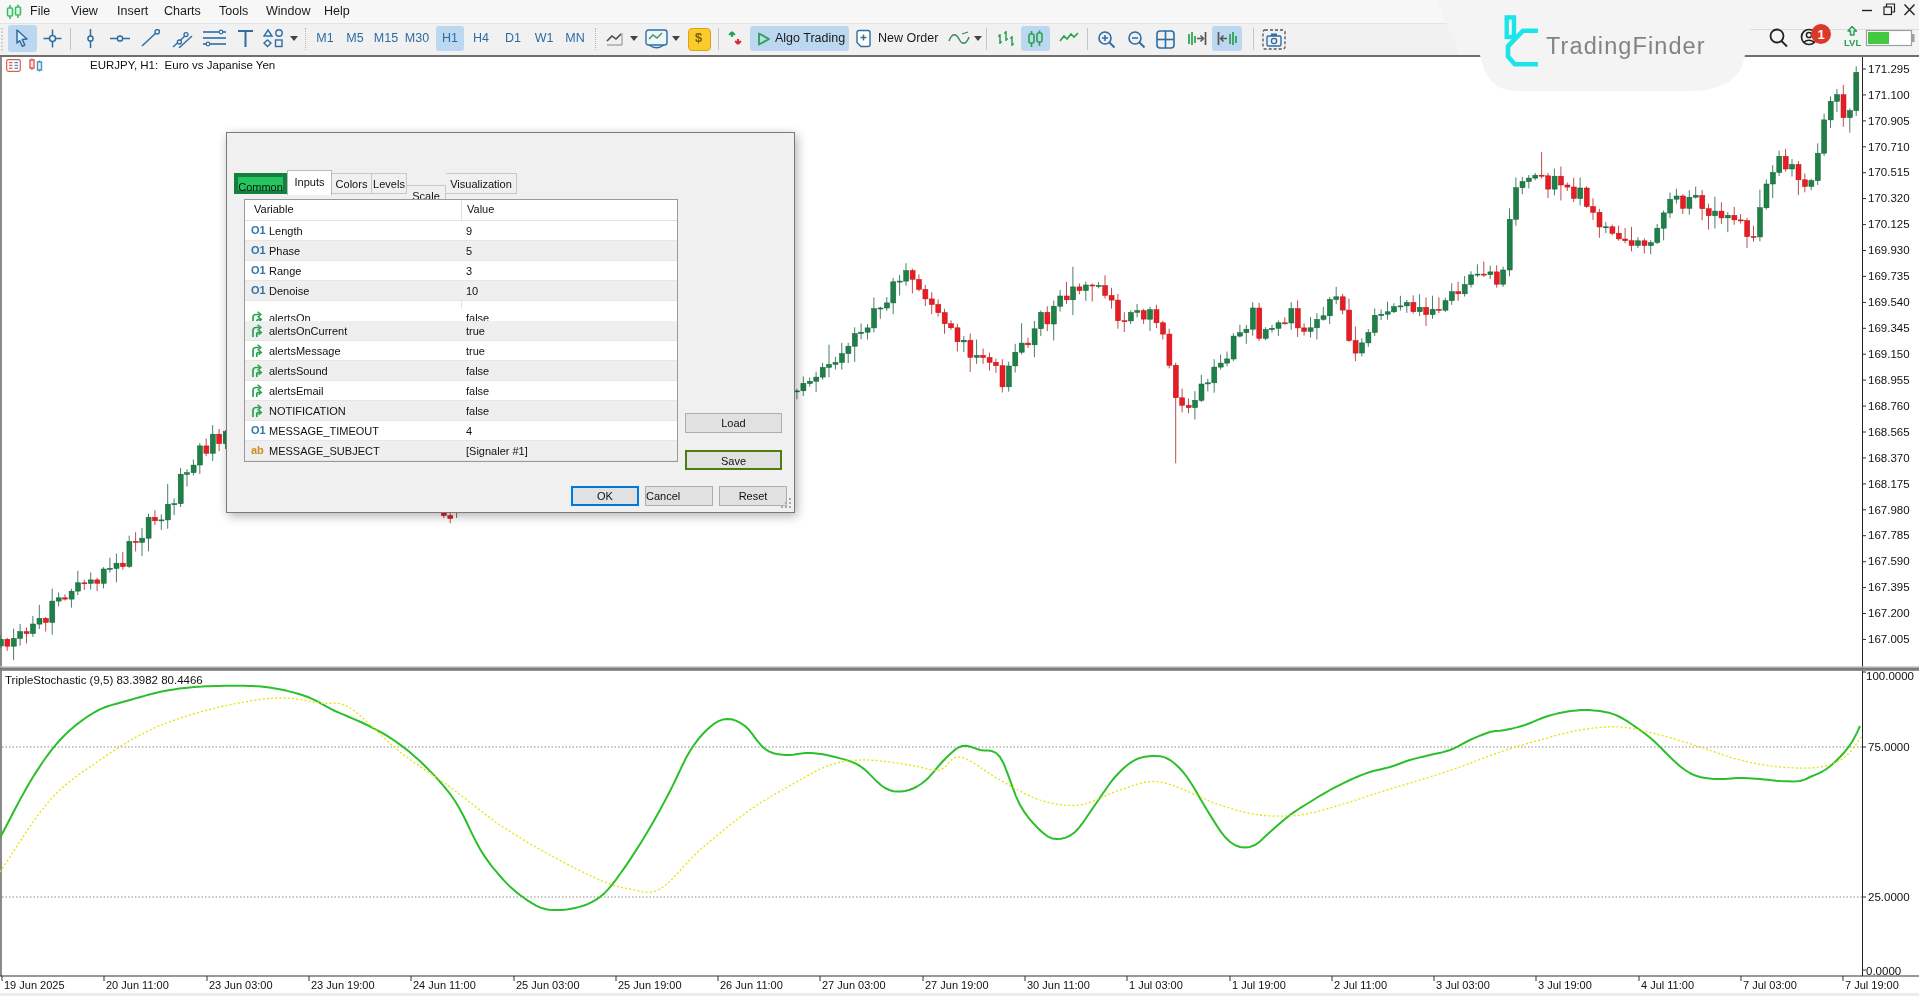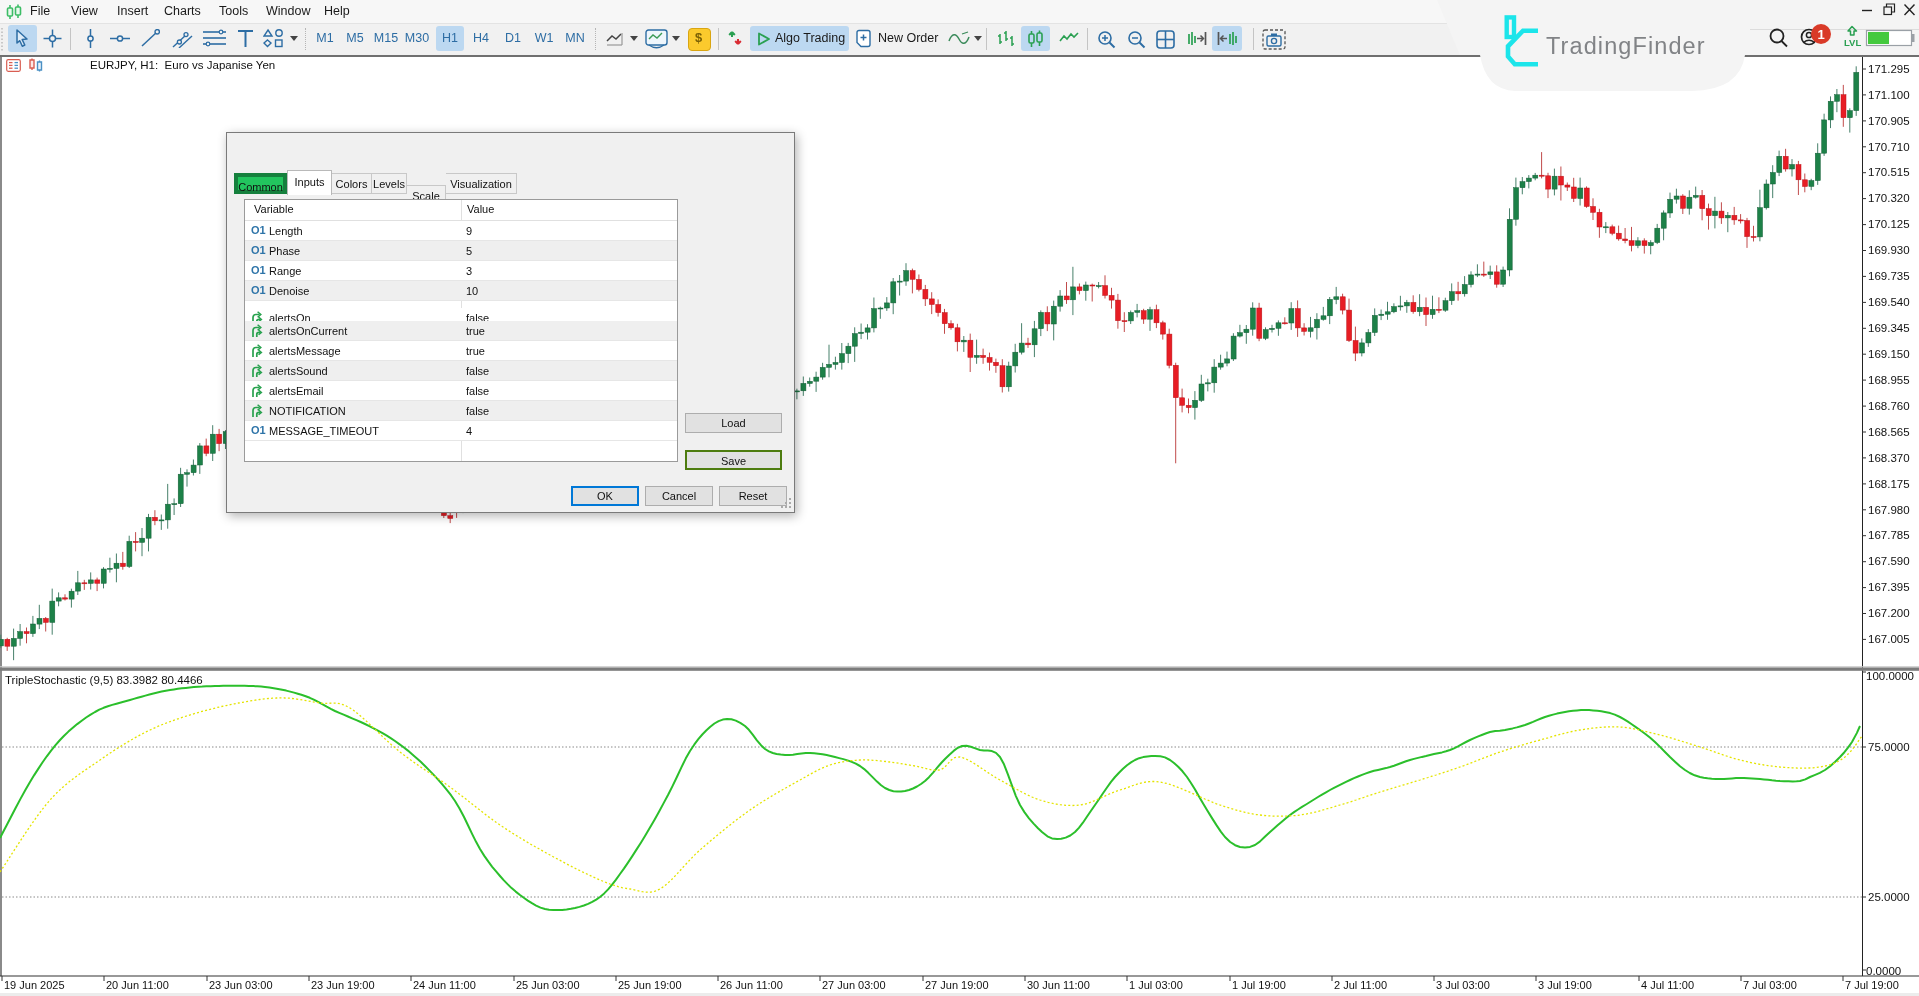--- a/index.html
+++ b/index.html
@@ -1057,27 +1057,32 @@
           <path d="M8.6,6 L11.4,8.4 L8.6,10.8" fill="none" stroke="#28a24e" stroke-width="1.5"></path>
         </svg>
         <span style="position:absolute;left:24px;top:3.5px;font-size:11px;color:#111;">NOTIFICATION</span>
         <span style="position:absolute;left:221px;top:3.5px;font-size:11px;color:#111;">false</span>
       </div>
 <div class="abs" style="left:0;top:221px;width:432px;height:20px;background:#ffffff;border-bottom:1px solid #e6e6e6;box-sizing:border-box;">
         <span style="position:absolute;left:6px;top:3px;font-size:11px;font-weight:bold;color:#2e74a8;">O1</span>
         <span style="position:absolute;left:24px;top:3.5px;font-size:11px;color:#111;">MESSAGE_TIMEOUT</span>
         <span style="position:absolute;left:221px;top:3.5px;font-size:11px;color:#111;">4</span>
       </div>
+<div class="abs" style="left:0;top:241px;width:432px;height:20px;background:#efefef;border-bottom:1px solid #e6e6e6;box-sizing:border-box;">
+        <span style="position:absolute;left:6px;top:3px;font-size:11px;font-weight:bold;color:#cf8a1c;">ab</span>
+        <span style="position:absolute;left:24px;top:3.5px;font-size:11px;color:#111;">MESSAGE_SUBJECT</span>
+        <span style="position:absolute;left:221px;top:3.5px;font-size:11px;color:#111;">[Signaler #1]</span>
+      </div>
   </div>
 
   <div class="abs" style="left:458px;top:280px;width:97px;height:20px;background:#e1e1e1;border:1px solid #adadad;box-sizing:border-box;font-size:11px;color:#111;text-align:center;line-height:18px;">Load</div>
   <div class="abs" style="left:458px;top:317px;width:97px;height:20px;background:#e1e1e1;border:2px solid #4d7c0f;box-sizing:border-box;font-size:11px;color:#111;text-align:center;line-height:18px;">Save</div>
 
   <div class="abs" style="left:344px;top:353px;width:68px;height:20px;background:#e1e1e1;border:2px solid #0078d7;box-sizing:border-box;font-size:11px;color:#111;text-align:center;line-height:16px;">OK</div>
-  <div class="abs" style="left:418px;top:353px;width:68px;height:20px;background:#e1e1e1;border:1px solid #adadad;box-sizing:border-box;font-size:11px;color:#111;text-align:center;line-height:18px;">Cancel</div>
+  <div class="abs" style="left:418px;top:353px;width:68px;height:20px;background:#e1e1e1;border:1px solid #adadad;box-sizing:border-box;font-size:11px;color:#111;line-height:18px;">Cancel</div>
   <div class="abs" style="left:492px;top:353px;width:68px;height:20px;background:#e1e1e1;border:1px solid #adadad;box-sizing:border-box;font-size:11px;color:#111;text-align:center;line-height:18px;">Reset</div>
 
   <svg class="abs" style="left:553px;top:364px;" width="13" height="13" viewBox="0 0 13 13">
     <g fill="#aaa">
         <rect x="9" y="1" width="2" height="2"></rect>
         <rect x="9" y="5" width="2" height="2"></rect>
         <rect x="5" y="5" width="2" height="2"></rect>
         <rect x="9" y="9" width="2" height="2"></rect>
         <rect x="5" y="9" width="2" height="2"></rect>
         <rect x="1" y="9" width="2" height="2"></rect>

